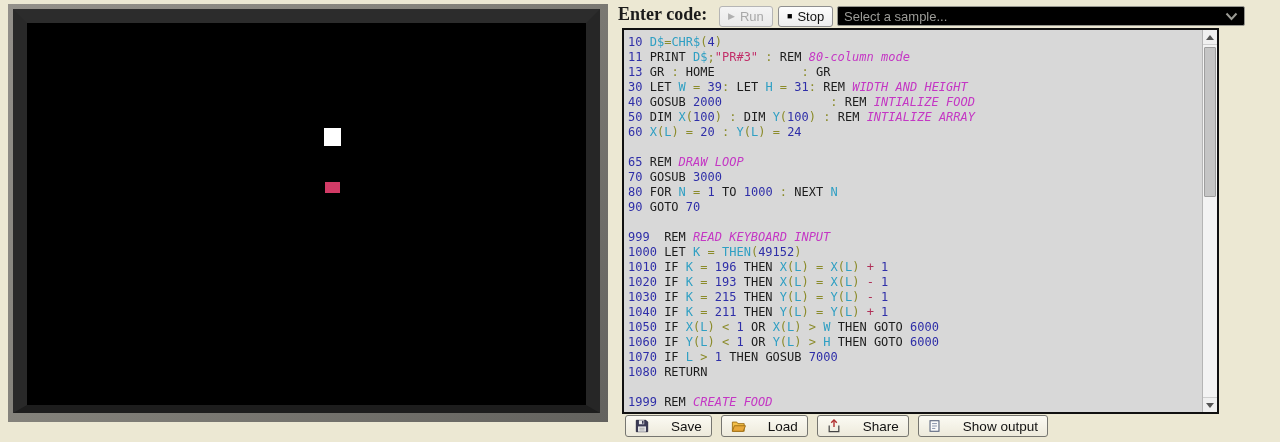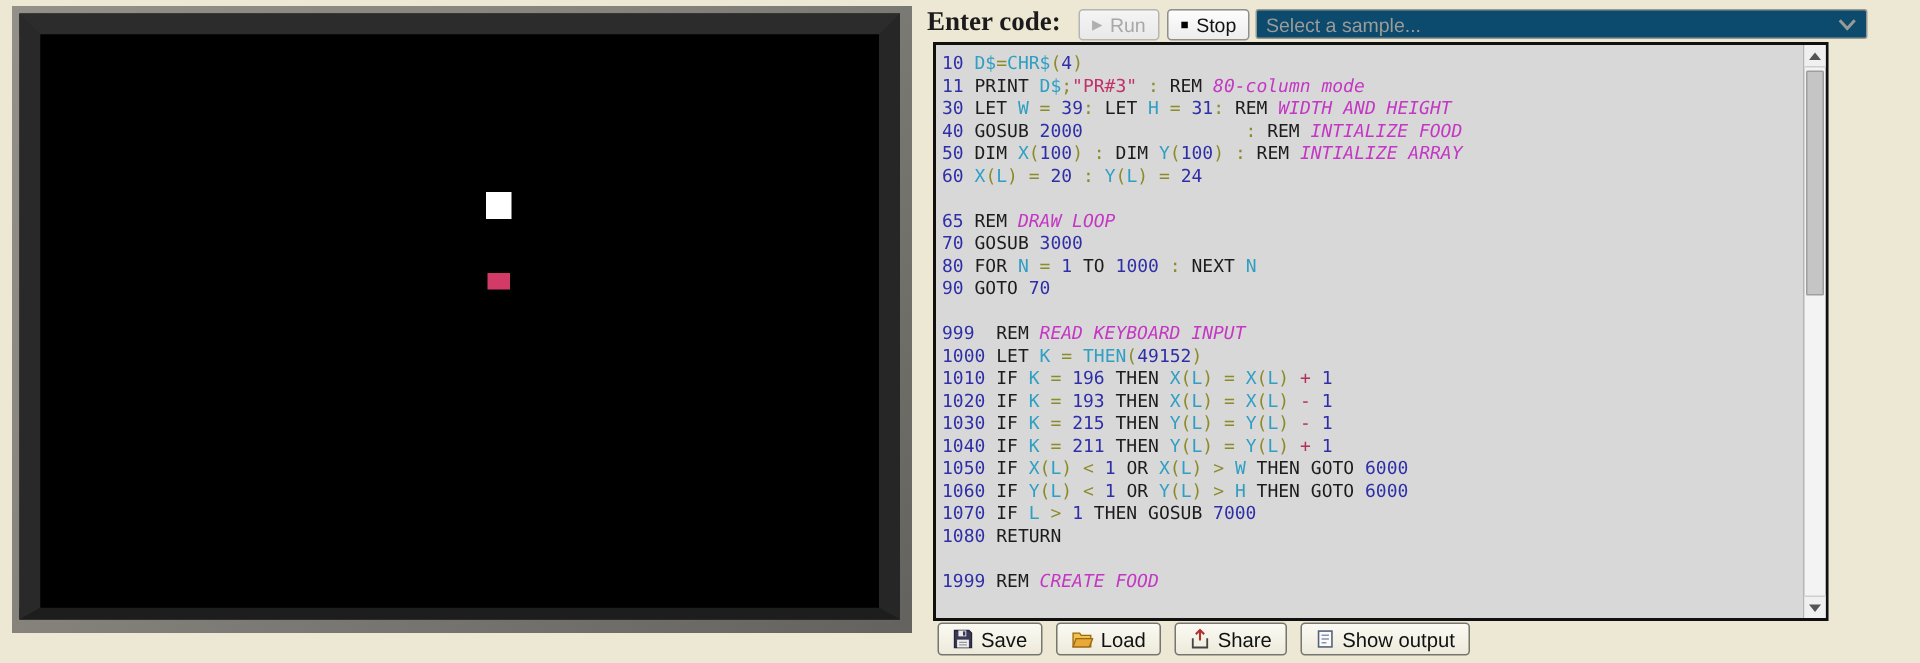--- a/index.html
+++ b/index.html
@@ -38,21 +38,21 @@
     font-family:"Liberation Sans", sans-serif; font-size:13px; color:#111;
     cursor:pointer;
   }
   .hbtn .glyph { font-size:9px; line-height:1; }
   .run-btn  { left:719px; color:#a8a8a8; border-color:#b5b5b5; background:linear-gradient(#f4f4f4,#e9e9e9); }
   .run-btn .glyph { color:#b0b0b0; }
   .stop-btn { left:778px; }
   .stop-btn .glyph { color:#000; }
   .sample-select {
     position:absolute; left:837px; top:6px; width:408px; height:20px;
-    background:#0c4a6e; border:1px solid #979790; border-radius:2px;
+    background:#000000; border:1px solid #979790; border-radius:2px;
     display:flex; align-items:center; justify-content:space-between;
     padding:0 6px; font-size:13px; color:#9b9b97; cursor:pointer;
   }
   .sample-select .chev { display:flex; align-items:center; }
 
   
   .editor {
     position:absolute; left:622px; top:28px; width:597px; height:386px;
     background:#d8d8d8; border:2px solid #101010;
   }
@@ -88,21 +88,21 @@
     position:absolute; left:1px; top:17px; width:12px; height:150px;
     background:#c5c5c5; border:1px solid #9e9e9e; border-radius:1px; cursor:grab;
   }
 
   
   .footer {
     position:absolute; left:625px; top:415px;
     display:flex; gap:9px; align-items:center;
   }
   .fbtn {
-    height:22px; display:inline-flex; align-items:center; gap:5px; padding:0 9px;
+    height:22px; display:inline-flex; align-items:center; gap:22px; padding:0 9px;
     background:linear-gradient(#fbfaf3,#edeadb);
     border:1px solid #767670; border-radius:3px;
     font-family:"Liberation Sans", sans-serif; font-size:13.5px; color:#111;
     cursor:pointer;
   }
   .fbtn .ic { display:flex; align-items:center; }
 </style>
 </head>
 <body>
 
@@ -133,20 +133,21 @@
     <svg width="13" height="9" viewBox="0 0 13 9">
         <polyline points="1.5,1.5 6.5,7 11.5,1.5" fill="none" stroke="#9a9a94" stroke-width="2"></polyline>
       </svg>
   </span>
 </div>
 
 <div class="editor">
   <div class="code" id="code">
       <div class="code-line"><span class="tk-num">10</span><span> </span><span class="tk-var">D$</span><span class="tk-op">=</span><span class="tk-var">CHR$</span><span class="tk-op">(</span><span class="tk-num">4</span><span class="tk-op">)</span></div>
       <div class="code-line"><span class="tk-num">11</span><span> </span><span class="tk-kw">PRINT</span><span> </span><span class="tk-var">D$</span><span class="tk-op">;</span><span class="tk-str">"PR#3"</span><span> </span><span class="tk-op">:</span><span> </span><span class="tk-kw">REM</span><span class="tk-com"> 80-column mode</span></div>
+      <div class="code-line"><span class="tk-num">13</span><span> </span><span class="tk-kw">GR</span><span> </span><span class="tk-op">:</span><span> </span><span class="tk-kw">HOME</span><span>            </span><span class="tk-op">:</span><span> </span><span class="tk-kw">GR</span></div>
       <div class="code-line"><span class="tk-num">30</span><span> </span><span class="tk-kw">LET</span><span> </span><span class="tk-var">W</span><span> </span><span class="tk-op">=</span><span> </span><span class="tk-num">39</span><span class="tk-op">:</span><span> </span><span class="tk-kw">LET</span><span> </span><span class="tk-var">H</span><span> </span><span class="tk-op">=</span><span> </span><span class="tk-num">31</span><span class="tk-op">:</span><span> </span><span class="tk-kw">REM</span><span class="tk-com"> WIDTH AND HEIGHT</span></div>
       <div class="code-line"><span class="tk-num">40</span><span> </span><span class="tk-kw">GOSUB</span><span> </span><span class="tk-num">2000</span><span>               </span><span class="tk-op">:</span><span> </span><span class="tk-kw">REM</span><span class="tk-com"> INTIALIZE FOOD</span></div>
       <div class="code-line"><span class="tk-num">50</span><span> </span><span class="tk-kw">DIM</span><span> </span><span class="tk-var">X</span><span class="tk-op">(</span><span class="tk-num">100</span><span class="tk-op">)</span><span> </span><span class="tk-op">:</span><span> </span><span class="tk-kw">DIM</span><span> </span><span class="tk-var">Y</span><span class="tk-op">(</span><span class="tk-num">100</span><span class="tk-op">)</span><span> </span><span class="tk-op">:</span><span> </span><span class="tk-kw">REM</span><span class="tk-com"> INTIALIZE ARRAY</span></div>
       <div class="code-line"><span class="tk-num">60</span><span> </span><span class="tk-var">X</span><span class="tk-op">(</span><span class="tk-var">L</span><span class="tk-op">)</span><span> </span><span class="tk-op">=</span><span> </span><span class="tk-num">20</span><span> </span><span class="tk-op">:</span><span> </span><span class="tk-var">Y</span><span class="tk-op">(</span><span class="tk-var">L</span><span class="tk-op">)</span><span> </span><span class="tk-op">=</span><span> </span><span class="tk-num">24</span></div>
       <div class="code-line">&nbsp;</div>
       <div class="code-line"><span class="tk-num">65</span><span> </span><span class="tk-kw">REM</span><span class="tk-com"> DRAW LOOP</span></div>
       <div class="code-line"><span class="tk-num">70</span><span> </span><span class="tk-kw">GOSUB</span><span> </span><span class="tk-num">3000</span></div>
       <div class="code-line"><span class="tk-num">80</span><span> </span><span class="tk-kw">FOR</span><span> </span><span class="tk-var">N</span><span> </span><span class="tk-op">=</span><span> </span><span class="tk-num">1</span><span> </span><span class="tk-kw">TO</span><span> </span><span class="tk-num">1000</span><span> </span><span class="tk-op">:</span><span> </span><span class="tk-kw">NEXT</span><span> </span><span class="tk-var">N</span></div>
       <div class="code-line"><span class="tk-num">90</span><span> </span><span class="tk-kw">GOTO</span><span> </span><span class="tk-num">70</span></div>
       <div class="code-line">&nbsp;</div>

